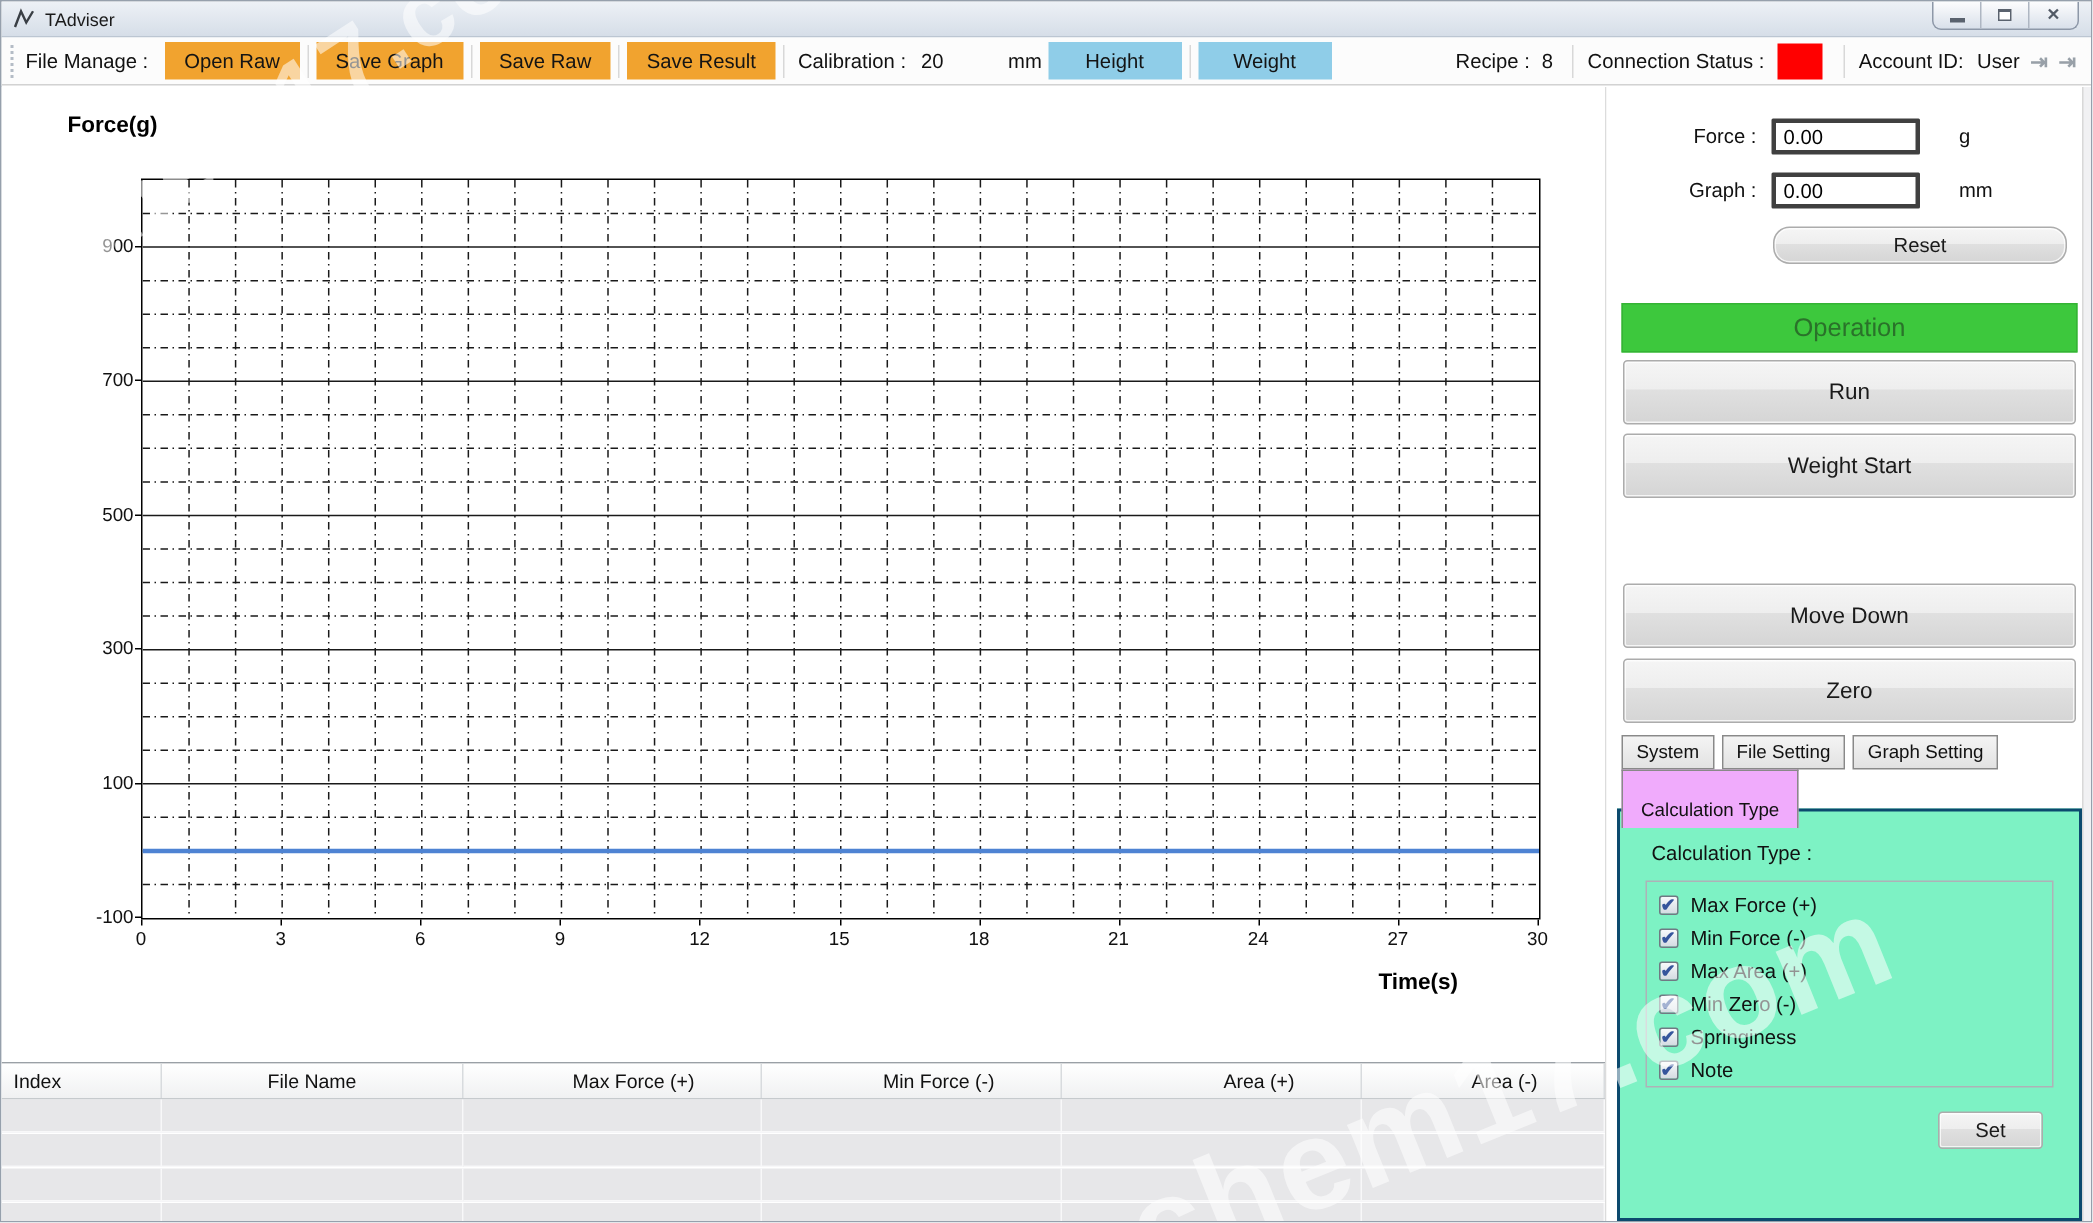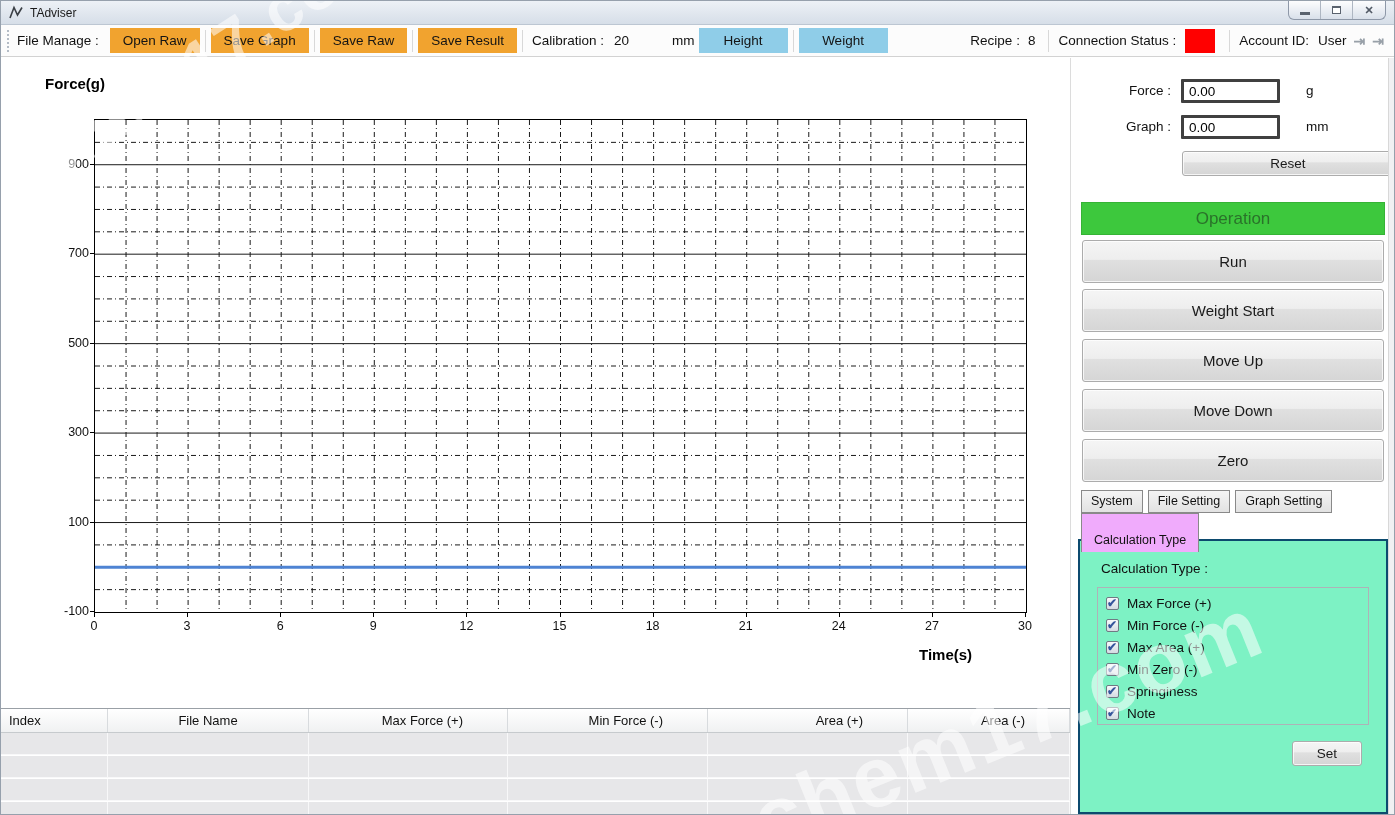--- a/index.html
+++ b/index.html
@@ -61,21 +61,21 @@
 
   
   .right-panel { position:absolute; left:1070px; top:57px; width:317px; bottom:0; background:#fff; }
   .ro-label { position:absolute; width:90px; text-align:right; font-size:13.5px; color:#111; }
   .ro-unit { position:absolute; font-size:13.5px; color:#111; }
   .ro-input { position:absolute; width:99px; height:24px; border:3px solid #404040; border-radius:1px;
     font-family:inherit; font-size:13.5px; padding:0 5px; color:#000; background:#fff; }
   .std-btn { position:absolute; border:1px solid #ACACAC; border-radius:3px; font-family:inherit;
     color:#1a1a1a; background:linear-gradient(#F5F5F5,#EEEEEE 45%,#E0E0E0 46%,#D5D5D5);
     box-shadow:inset 0 0 0 1px rgba(255,255,255,.75); cursor:default; }
-  #reset-btn { left:111px; top:93px; width:212px; height:25px; font-size:13.5px; }
+  #reset-btn { left:111px; top:93px; width:196px; height:25px; font-size:13.5px;border-radius:11px; }
   .op-header { position:absolute; left:10px; top:144px; width:304px; height:33px; background:#3DC83D;
     border:1px solid #35B335; color:#2A722A; font-size:17px; text-align:center; line-height:31px; }
   .op-btn { left:11px; width:302px; height:43px; font-size:15px; }
 
   
   .tabs-row1 { position:absolute; left:10px; top:432px; display:flex; gap:5px; }
   .tab { font-size:12.5px; padding:3px 9px 4px; background:linear-gradient(#F4F4F4,#E2E2E2);
     border:1px solid #898989; color:#111; white-space:nowrap; cursor:default; }
   .tab.selected { position:absolute; left:10px; top:455px; height:27px; background:#f0abfc;
     border-bottom:none; z-index:3; padding:19px 12px; }
@@ -302,21 +302,20 @@
 
     <span class="ro-label" style="left:10px;top:61px">Graph :</span>
     <input class="ro-input" style="left: 110px; top: 57px;" value="0.00">
     <span class="ro-unit" style="left:235px;top:61px">mm</span>
 
     <button class="std-btn" id="reset-btn">Reset</button>
 
     <div class="op-header" style="background: rgb(61, 200, 61);">Operation</div>
     <button class="std-btn op-btn" style="top:182px">Run</button>
     <button class="std-btn op-btn" style="top:231px">Weight Start</button>
-    <button class="std-btn op-btn" style="top:281px">Move Up</button>
     <button class="std-btn op-btn" style="top:331px">Move Down</button>
     <button class="std-btn op-btn" style="top:381px">Zero</button>
 
     <div class="tabs-row1">
       <span class="tab">System</span>
       <span class="tab">File Setting</span>
       <span class="tab">Graph Setting</span>
     </div>
     <span class="tab selected">Calculation Type</span>
 

